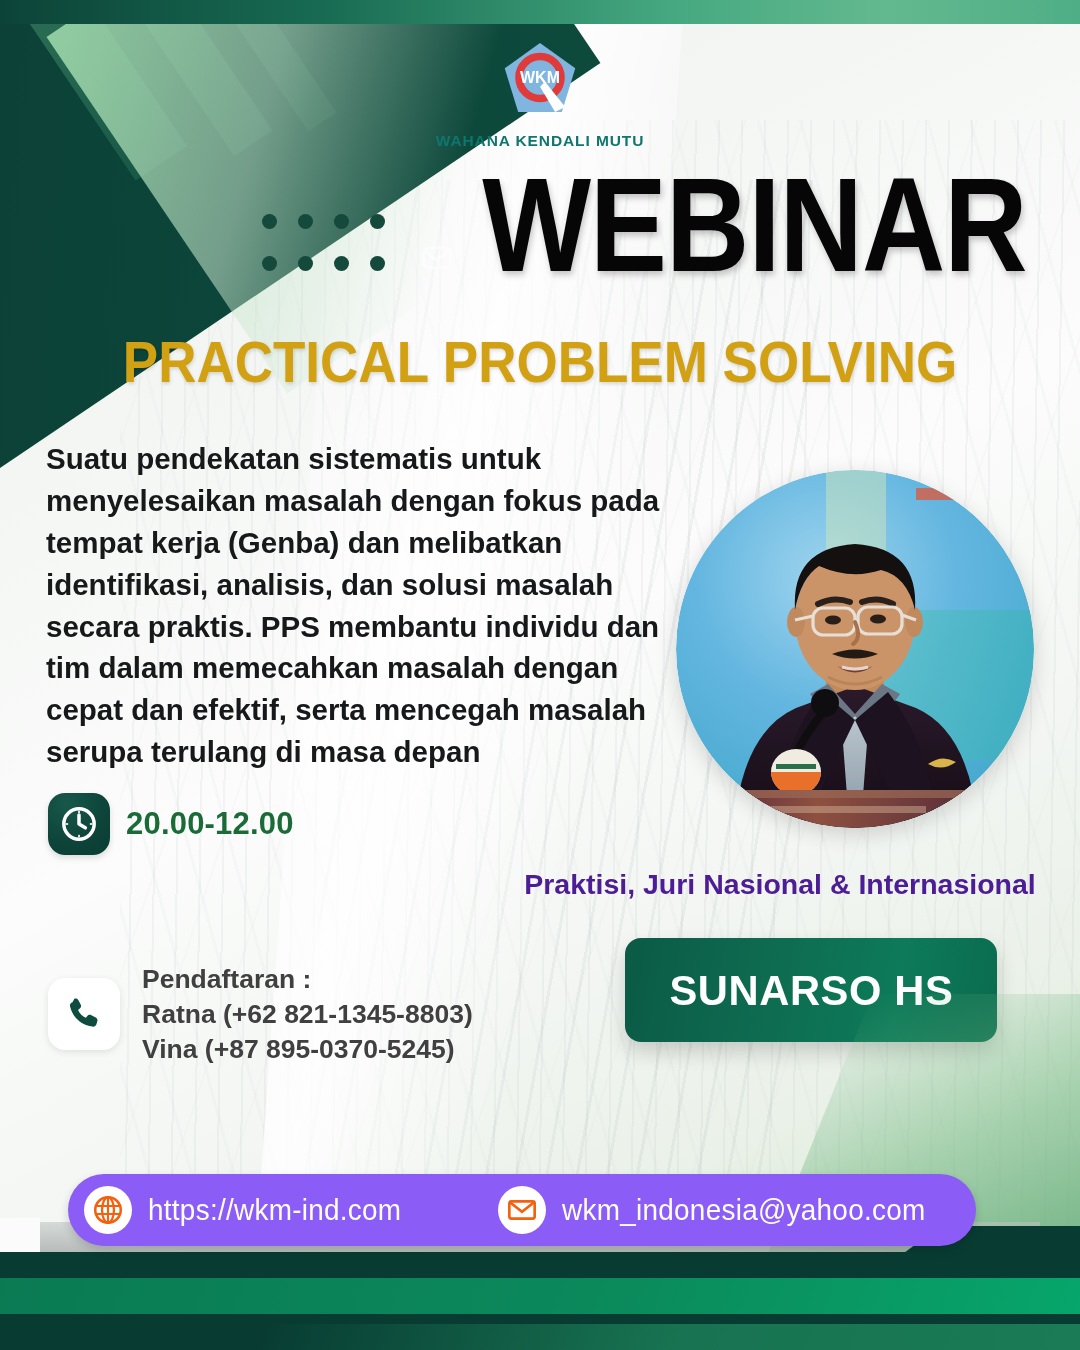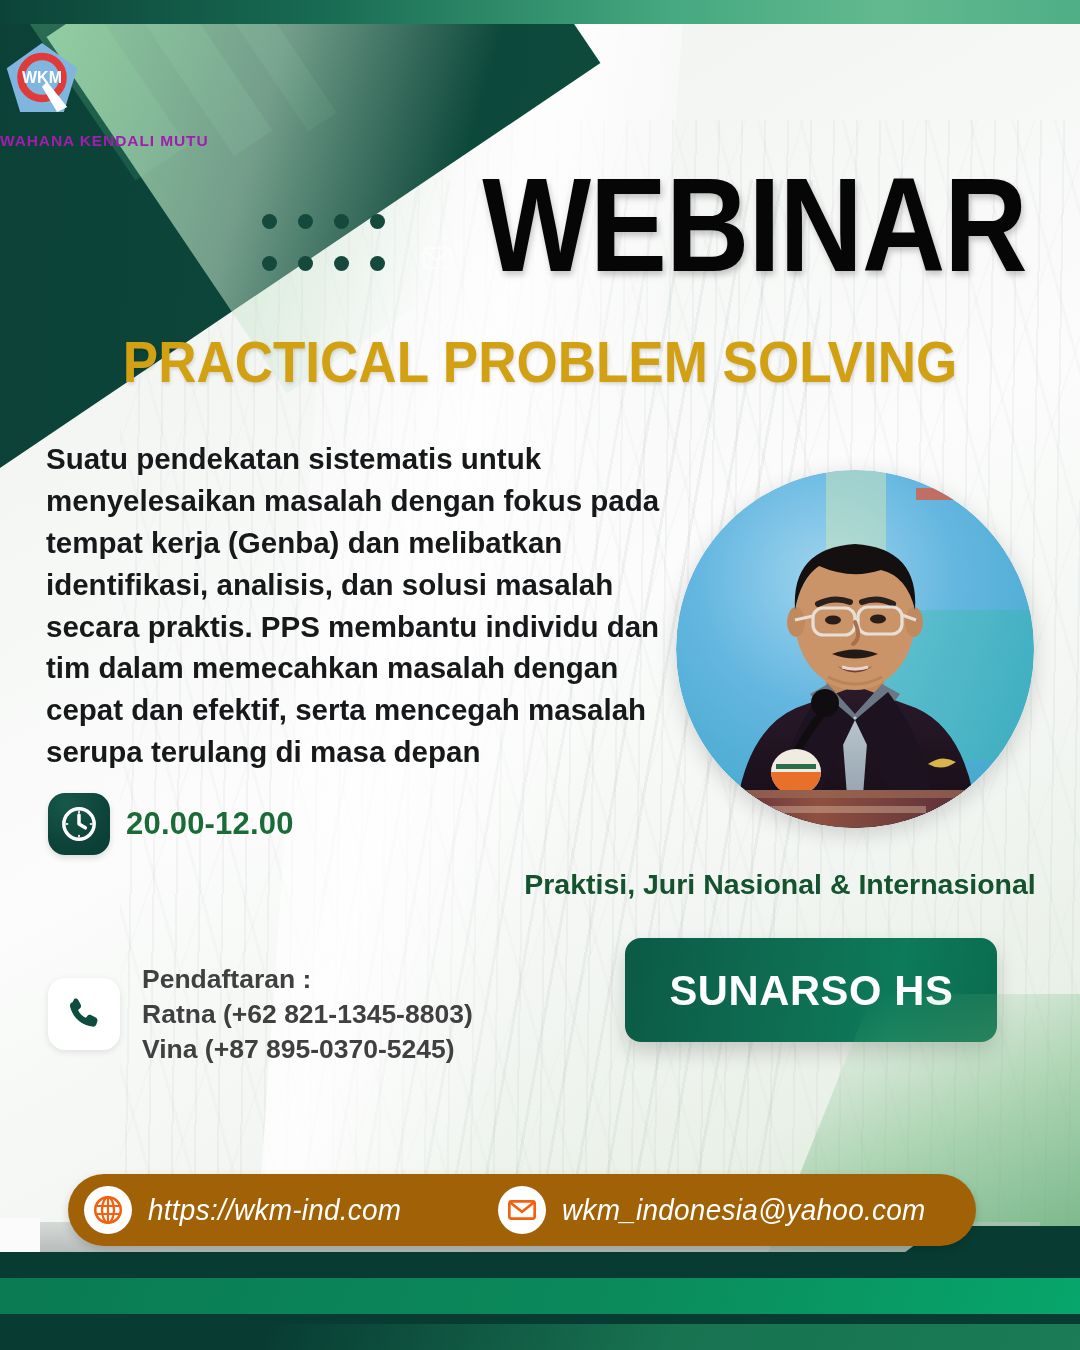--- a/index.html
+++ b/index.html
@@ -100,26 +100,26 @@
     position:absolute; left:36px; bottom:98px; width:1004px; height:30px;
     background:linear-gradient(180deg, rgba(190,194,192,.55), rgba(168,174,172,.8));
   }
   .bl-white{
     position:absolute; left:0; bottom:98px; width:40px; height:34px; background:#fafbfa;
   }
 
   
   .logo-wrap{
     position:absolute; left:0; top:38px; width:1080px;
-    display:flex; flex-direction:column; align-items:flex-start;
+    display:flex; flex-direction:column; align-items:center;
   }
   .logo-mark{ width:84px; height:84px; }
   .logo-text{
     margin-top:10px;
-    font-size:15.5px; font-weight:bold; letter-spacing:.9px; color:#a21caf;
+    font-size:15.5px; font-weight:bold; letter-spacing:.9px; color:#0f766e;
   }
 
   
   .dots{
     position:absolute; left:262px; top:214px;
     display:grid; grid-template-columns:repeat(4, 36px); grid-template-rows:repeat(2, 42px);
   }
   .dot{ width:15px; height:15px; border-radius:50%; background:#14493c; }
   .mail-ghost{
     position:absolute; left:420px; top:241px; width:34px; height:34px;
@@ -177,42 +177,41 @@
   .photo{
     position:absolute; left:676px; top:470px; width:358px; height:358px;
     border-radius:50%; overflow:hidden;
     box-shadow:0 6px 22px rgba(0,0,0,.16);
   }
   .photo svg{ display:block; width:100%; height:100%; }
 
   
   .spk-role{
     position:absolute; left:500px; top:868px; width:560px;
-    text-align:center; font-size:28.5px; font-weight:bold; color:#14532d;
+    text-align:center; font-size:28.5px; font-weight:bold; color:#4c1d95;
   }
   .spk-btn{
     position:absolute; left:625px; top:938px; width:372px; height:104px;
     border-radius:16px;
     background:linear-gradient(100deg,#0b5a46 0%,#0e6b50 38%,#0d7a59 72%,#0a6b4e 100%);
     display:flex; align-items:center; justify-content:center;
     box-shadow:0 10px 20px rgba(0,0,0,.17);
     border:none;
   }
   .spk-btn span{
     font-size:43px; font-weight:bold; color:#ffffff; letter-spacing:.6px;
     transform:scaleX(.97);
   }
 
   
   .contact{
     position:absolute; left:68px; top:1174px; width:908px; height:72px;
-    border-radius:36px; background:#a16207;
+    border-radius:36px; background:#8b5cf6;
     display:flex; align-items:center;
     box-shadow:0 4px 10px rgba(0,0,0,.16);
-    font-style:italic;
   }
   .c-item{ display:flex; align-items:center; gap:16px; }
   .c-item.web{ margin-left:16px; }
   .c-item.mail{ margin-left:78px; }
   .c-ico{
     width:48px; height:48px; border-radius:50%; background:#ffffff;
     display:flex; align-items:center; justify-content:center; flex:none;
   }
   .c-txt{
     font-size:30px; color:#ffffff; font-weight:normal; letter-spacing:.3px;

